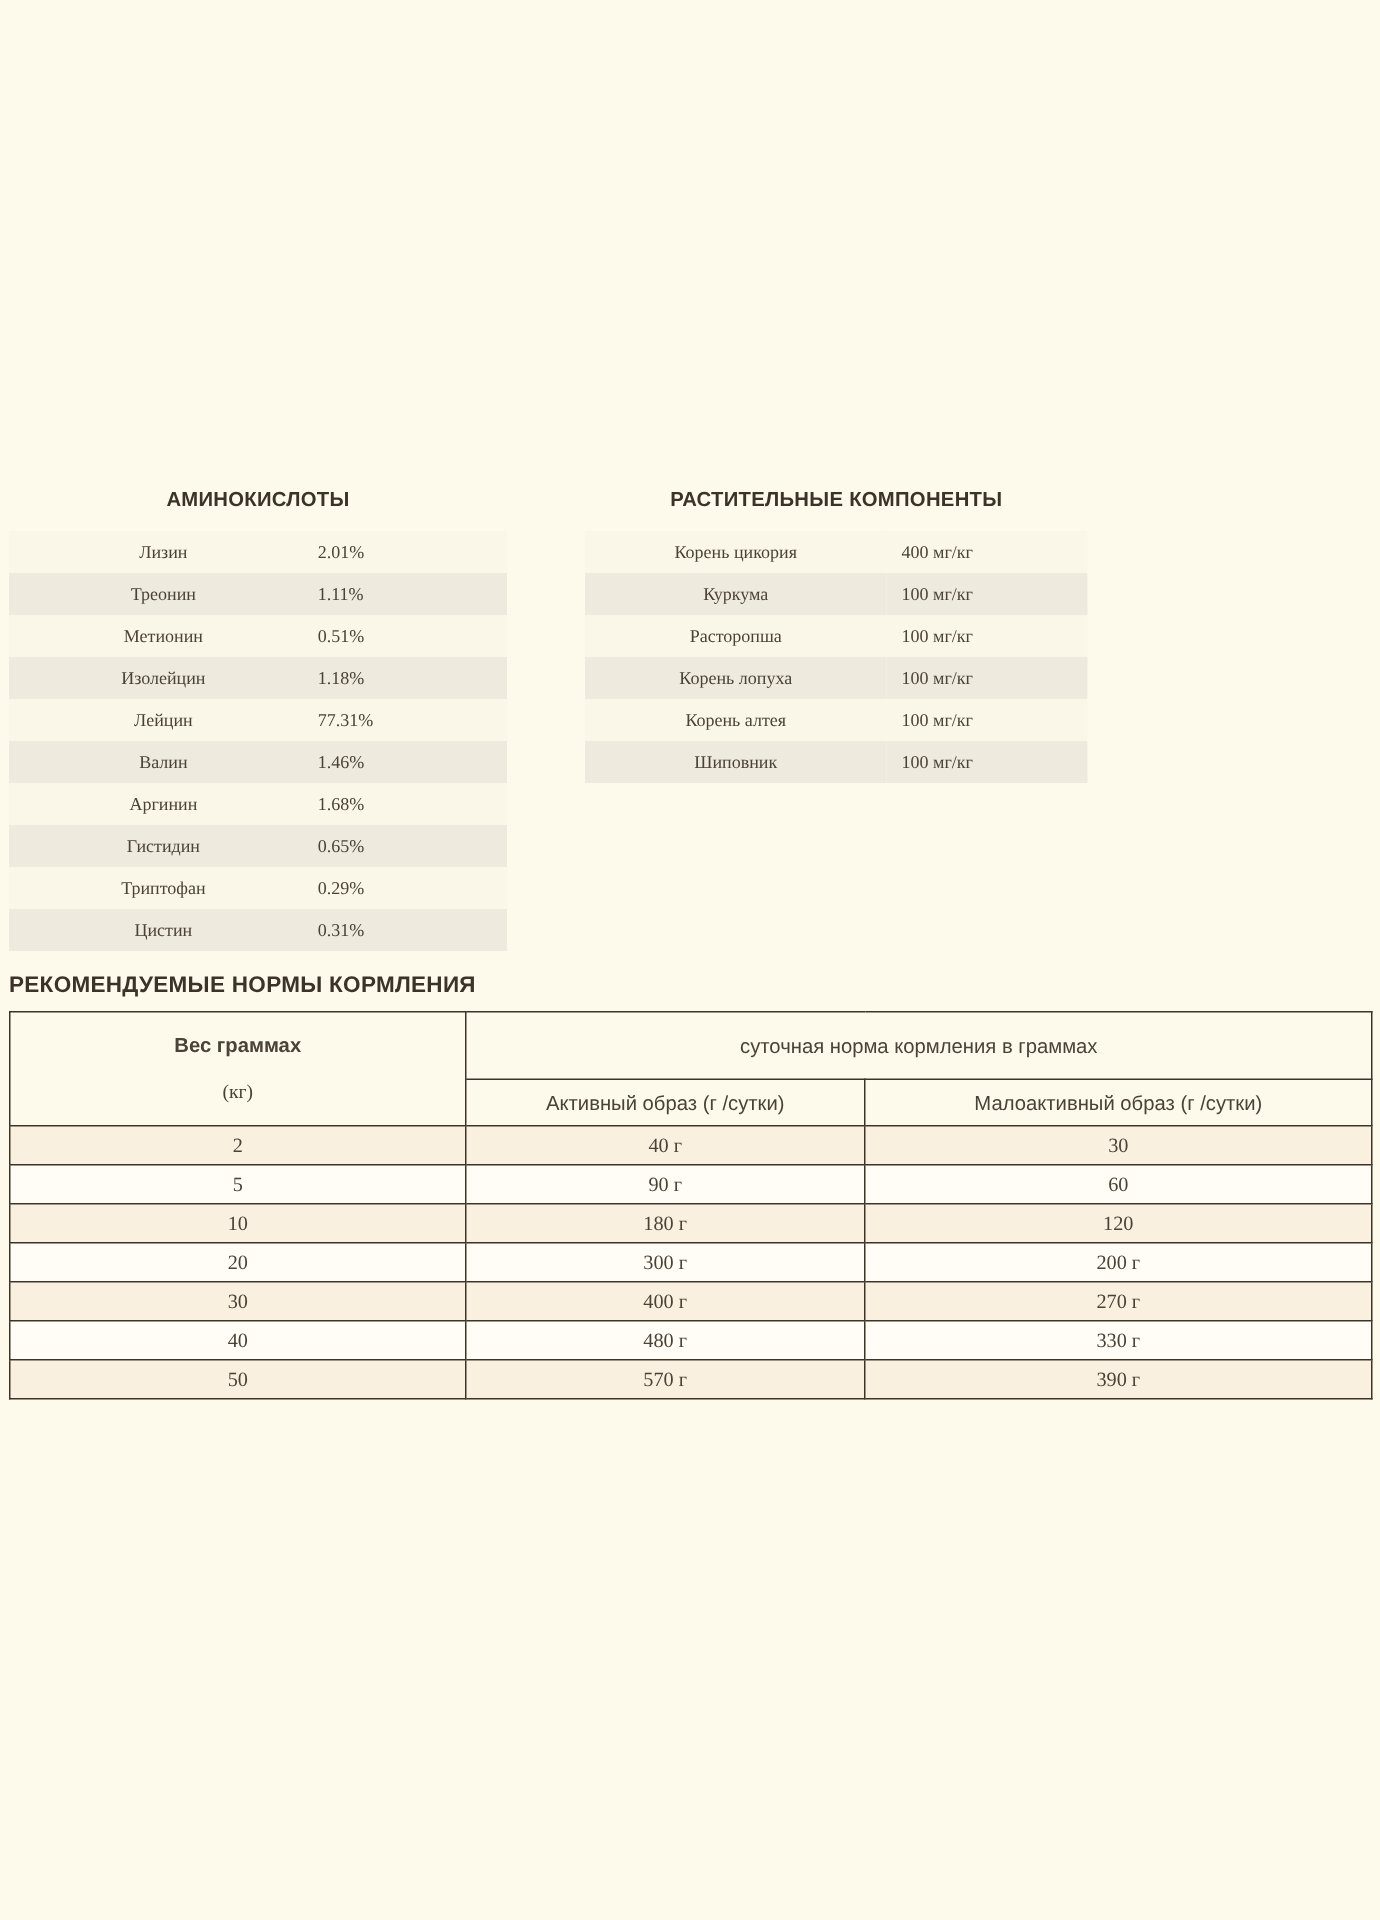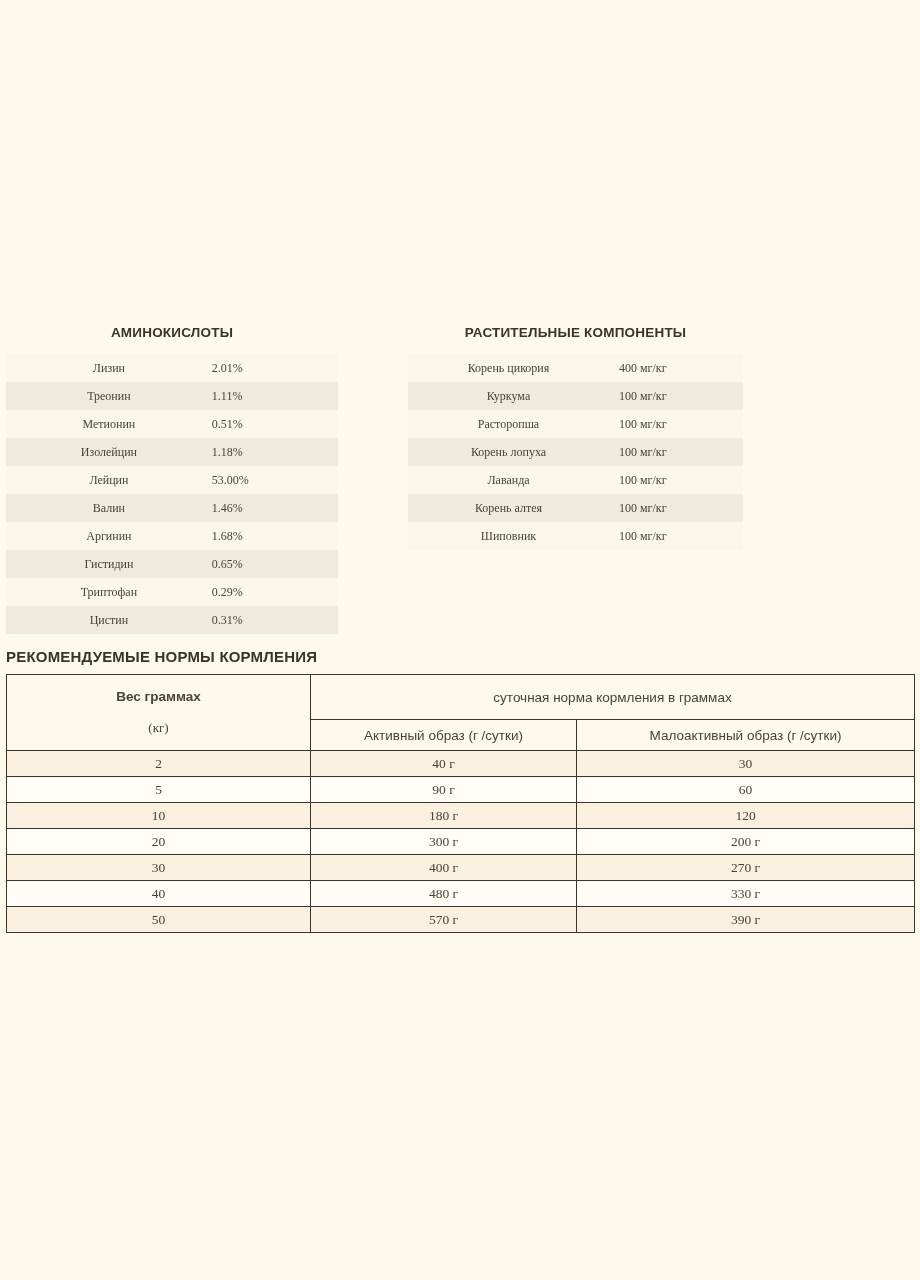--- a/index.html
+++ b/index.html
@@ -22,21 +22,21 @@
     top: 325px;
     left: 0;
     width: 920px;
     display: block;
   }
 
   .panel {
     position: absolute;
   }
   .panel-amino { left: 6px; top: 0; width: 332px; }
-  .panel-plant { left: 408px; top: 0; width: 335px; }
+  .panel-plant { left: 390px; top: 0; width: 335px; }
 
   .panel-title {
     font-size: 13.5px;
     font-weight: bold;
     letter-spacing: 0.2px;
     color: #3b3327;
     text-align: center;
     margin-bottom: 14px;
     font-family: "Liberation Sans", sans-serif;
   }
@@ -157,21 +157,21 @@
         <tr>
           <td class="mt-name">Метионин</td>
           <td class="mt-val">0.51%</td>
         </tr>
         <tr>
           <td class="mt-name">Изолейцин</td>
           <td class="mt-val">1.18%</td>
         </tr>
         <tr>
           <td class="mt-name">Лейцин</td>
-          <td class="mt-val">53.00%</td>
+          <td class="mt-val">77.31%</td>
         </tr>
         <tr>
           <td class="mt-name">Валин</td>
           <td class="mt-val">1.46%</td>
         </tr>
         <tr>
           <td class="mt-name">Аргинин</td>
           <td class="mt-val">1.68%</td>
         </tr>
         <tr>
@@ -201,24 +201,20 @@
         <tr>
           <td class="mt-name">Куркума</td>
           <td class="mt-val">100 мг/кг</td>
         </tr>
         <tr>
           <td class="mt-name">Расторопша</td>
           <td class="mt-val">100 мг/кг</td>
         </tr>
         <tr>
           <td class="mt-name">Корень лопуха</td>
-          <td class="mt-val">100 мг/кг</td>
-        </tr>
-        <tr>
-          <td class="mt-name">Лаванда</td>
           <td class="mt-val">100 мг/кг</td>
         </tr>
         <tr>
           <td class="mt-name">Корень алтея</td>
           <td class="mt-val">100 мг/кг</td>
         </tr>
         <tr>
           <td class="mt-name">Шиповник</td>
           <td class="mt-val">100 мг/кг</td>
         </tr>

